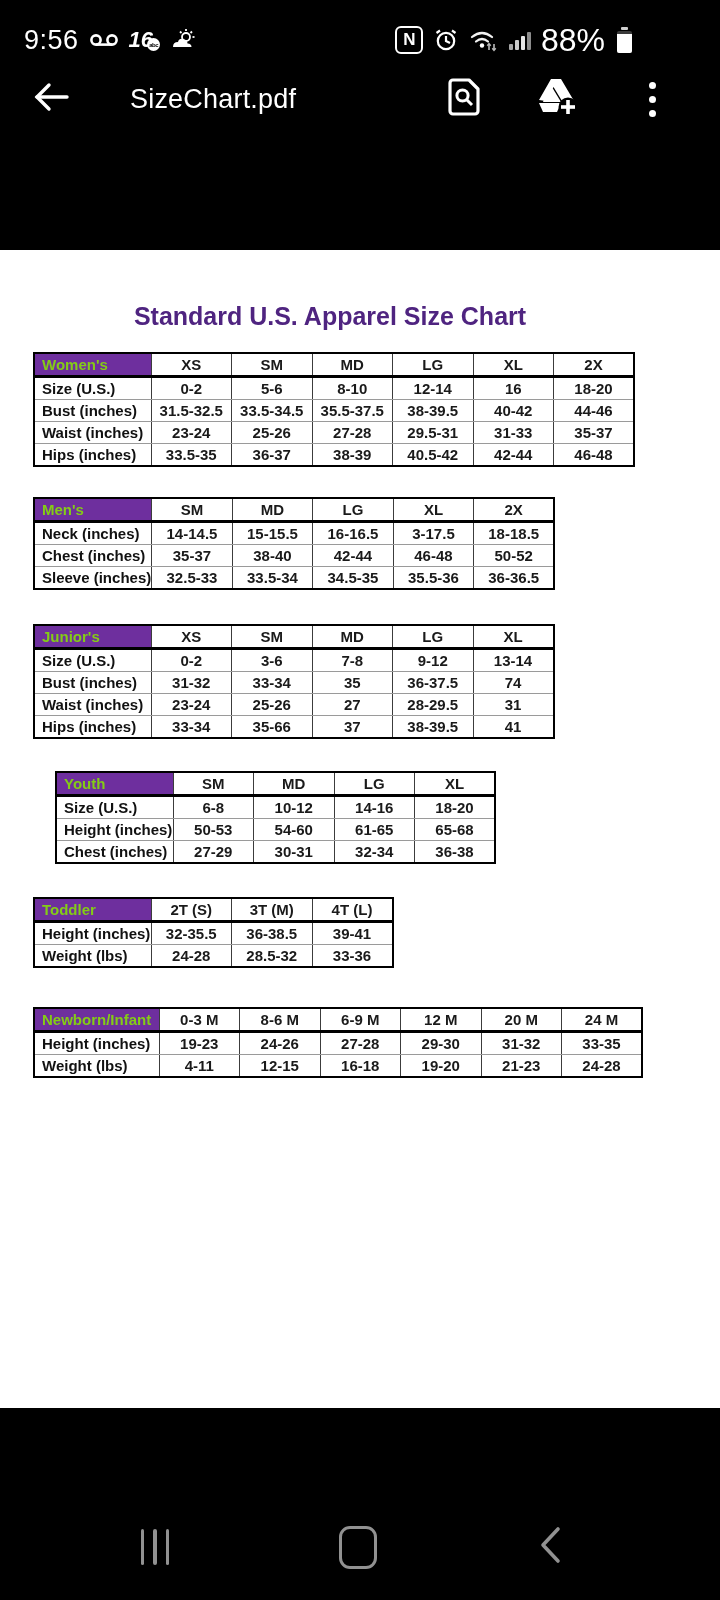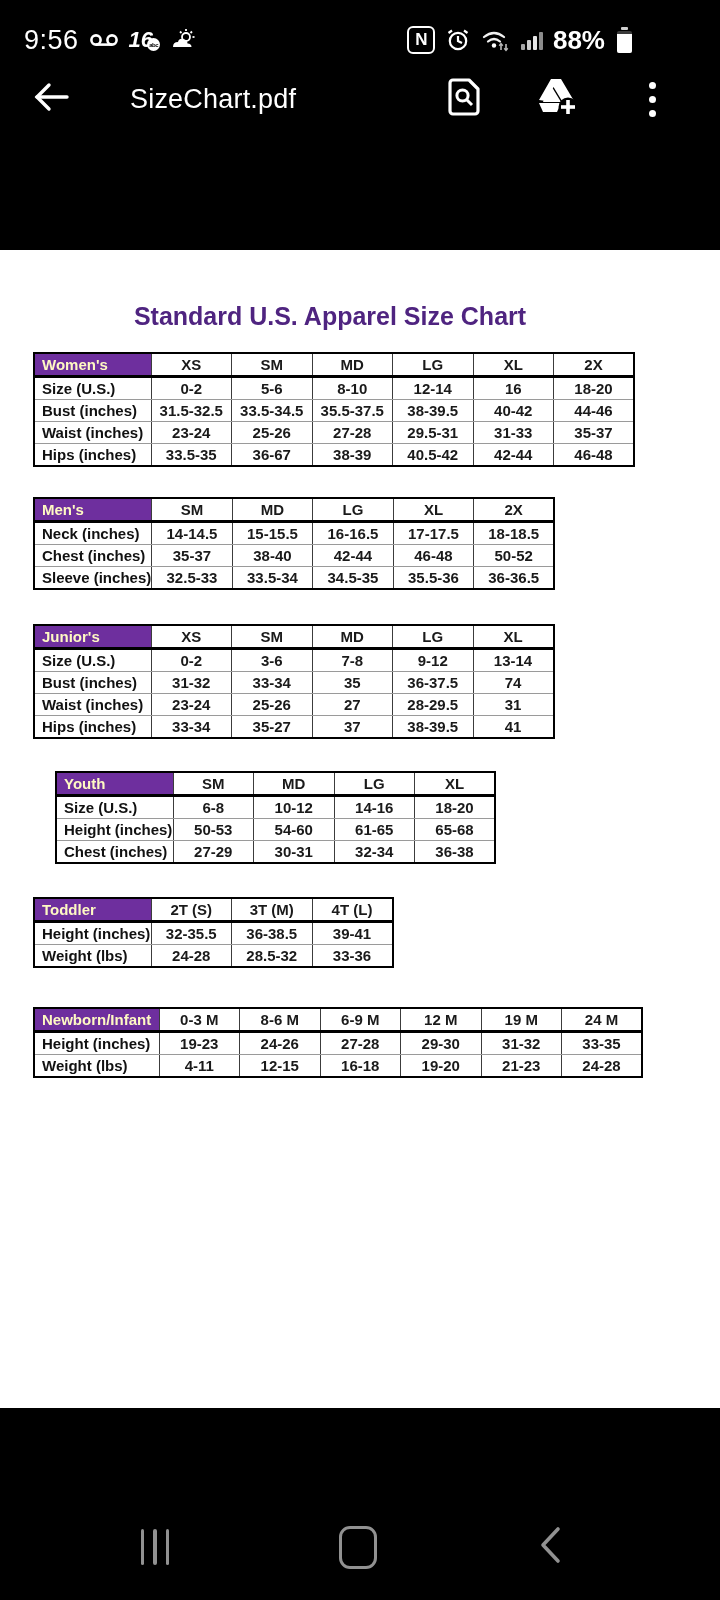--- a/index.html
+++ b/index.html
@@ -26,21 +26,21 @@
   .nfc-box{
     width:24px;height:24px;border:2.5px solid #fff;border-radius:6px;
     font-size:17px;font-weight:bold;display:flex;align-items:center;justify-content:center;
   }
   .signal-bars{display:flex;align-items:flex-end;gap:2.5px;height:20px;}
   .signal-bars i{display:block;width:3.5px;background:#fff;border-radius:1px;}
   .signal-bars i:nth-child(1){height:6px;opacity:.65;}
   .signal-bars i:nth-child(2){height:10px;opacity:.8;}
   .signal-bars i:nth-child(3){height:14px;opacity:.9;}
   .signal-bars i:nth-child(4){height:18px;opacity:.55;}
-  .sb-batt-pct{font-size:26px;font-weight:700;}
+  .sb-batt-pct{font-size:32px;font-weight:400;}
   .battery{width:15px;height:26px;position:relative;margin-left:2px;}
   .battery .tip{position:absolute;top:0;left:4px;width:7px;height:3px;background:#cfcfcf;border-radius:1px;}
   .battery .bodyb{position:absolute;top:4px;left:0;width:15px;height:22px;background:#3a3a3a;border-radius:2px;overflow:hidden;}
   .battery .fill{position:absolute;bottom:0;left:0;width:100%;height:88%;background:#fff;}
 
   
   .app-bar{
     position:absolute;top:60px;left:0;width:720px;height:78px;
     display:flex;align-items:center;color:#fff;box-sizing:border-box;padding:0 30px;
   }
@@ -68,21 +68,21 @@
   table.size-table:nth-of-type(5){margin-top:33px;}
   table.size-table:nth-of-type(6){margin-top:39px;}
   .size-table th,.size-table td{
     height:21px;padding:0;font-size:15px;font-weight:bold;color:#1a1a1a;
     border-left:1px solid #3c3c3c;border-right:1px solid #3c3c3c;
     border-top:1px solid #9a9a9a;border-bottom:1px solid #9a9a9a;
     text-align:center;vertical-align:middle;white-space:nowrap;
   }
   .size-table thead th{border-bottom:3px solid #000;}
   .size-table .cat-cell{
-    background:#6e2f9e;color:#fef9c3;text-align:left;padding-left:7px;
+    background:#6e2f9e;color:#84cc16;text-align:left;padding-left:7px;
   }
   .size-table .row-label{text-align:left;padding-left:7px;color:#111;}
 
   
   .nav-bar{position:absolute;left:0;bottom:0;width:720px;height:110px;background:#000;}
   .nav-btn{position:absolute;top:22px;width:70px;height:70px;display:flex;align-items:center;justify-content:center;cursor:pointer;}
   .nav-recents{left:120px;}
   .nav-home{left:323px;}
   .nav-back{left:515px;}
   .recents-bars{display:flex;gap:9px;}
@@ -258,21 +258,21 @@
             <td>23-24</td>
             <td>25-26</td>
             <td>27-28</td>
             <td>29.5-31</td>
             <td>31-33</td>
             <td>35-37</td>
           </tr>
           <tr>
             <td class="row-label">Hips (inches)</td>
             <td>33.5-35</td>
-            <td>36-67</td>
+            <td>36-37</td>
             <td>38-39</td>
             <td>40.5-42</td>
             <td>42-44</td>
             <td>46-48</td>
           </tr>
         </tbody>
       </table>
       <table class="size-table">
         <colgroup>
           <col style="width: 117px;">
@@ -291,21 +291,21 @@
             <th>XL</th>
             <th>2X</th>
           </tr>
         </thead>
         <tbody>
           <tr>
             <td class="row-label">Neck (inches)</td>
             <td>14-14.5</td>
             <td>15-15.5</td>
             <td>16-16.5</td>
-            <td>17-17.5</td>
+            <td>3-17.5</td>
             <td>18-18.5</td>
           </tr>
           <tr>
             <td class="row-label">Chest (inches)</td>
             <td>35-37</td>
             <td>38-40</td>
             <td>42-44</td>
             <td>46-48</td>
             <td>50-52</td>
           </tr>
@@ -359,21 +359,21 @@
             <td class="row-label">Waist (inches)</td>
             <td>23-24</td>
             <td>25-26</td>
             <td>27</td>
             <td>28-29.5</td>
             <td>31</td>
           </tr>
           <tr>
             <td class="row-label">Hips (inches)</td>
             <td>33-34</td>
-            <td>35-27</td>
+            <td>35-66</td>
             <td>37</td>
             <td>38-39.5</td>
             <td>41</td>
           </tr>
         </tbody>
       </table>
       <table class="size-table">
         <colgroup>
           <col style="width: 117px;">
           <col style="width: 80.5px;">
@@ -454,21 +454,21 @@
           <col style="width: 80.5px;">
           <col style="width: 80.5px;">
         </colgroup>
         <thead>
           <tr>
             <th class="cat-cell">Newborn/Infant</th>
             <th>0-3 M</th>
             <th>8-6 M</th>
             <th>6-9 M</th>
             <th>12 M</th>
-            <th>19 M</th>
+            <th>20 M</th>
             <th>24 M</th>
           </tr>
         </thead>
         <tbody>
           <tr>
             <td class="row-label">Height (inches)</td>
             <td>19-23</td>
             <td>24-26</td>
             <td>27-28</td>
             <td>29-30</td>

